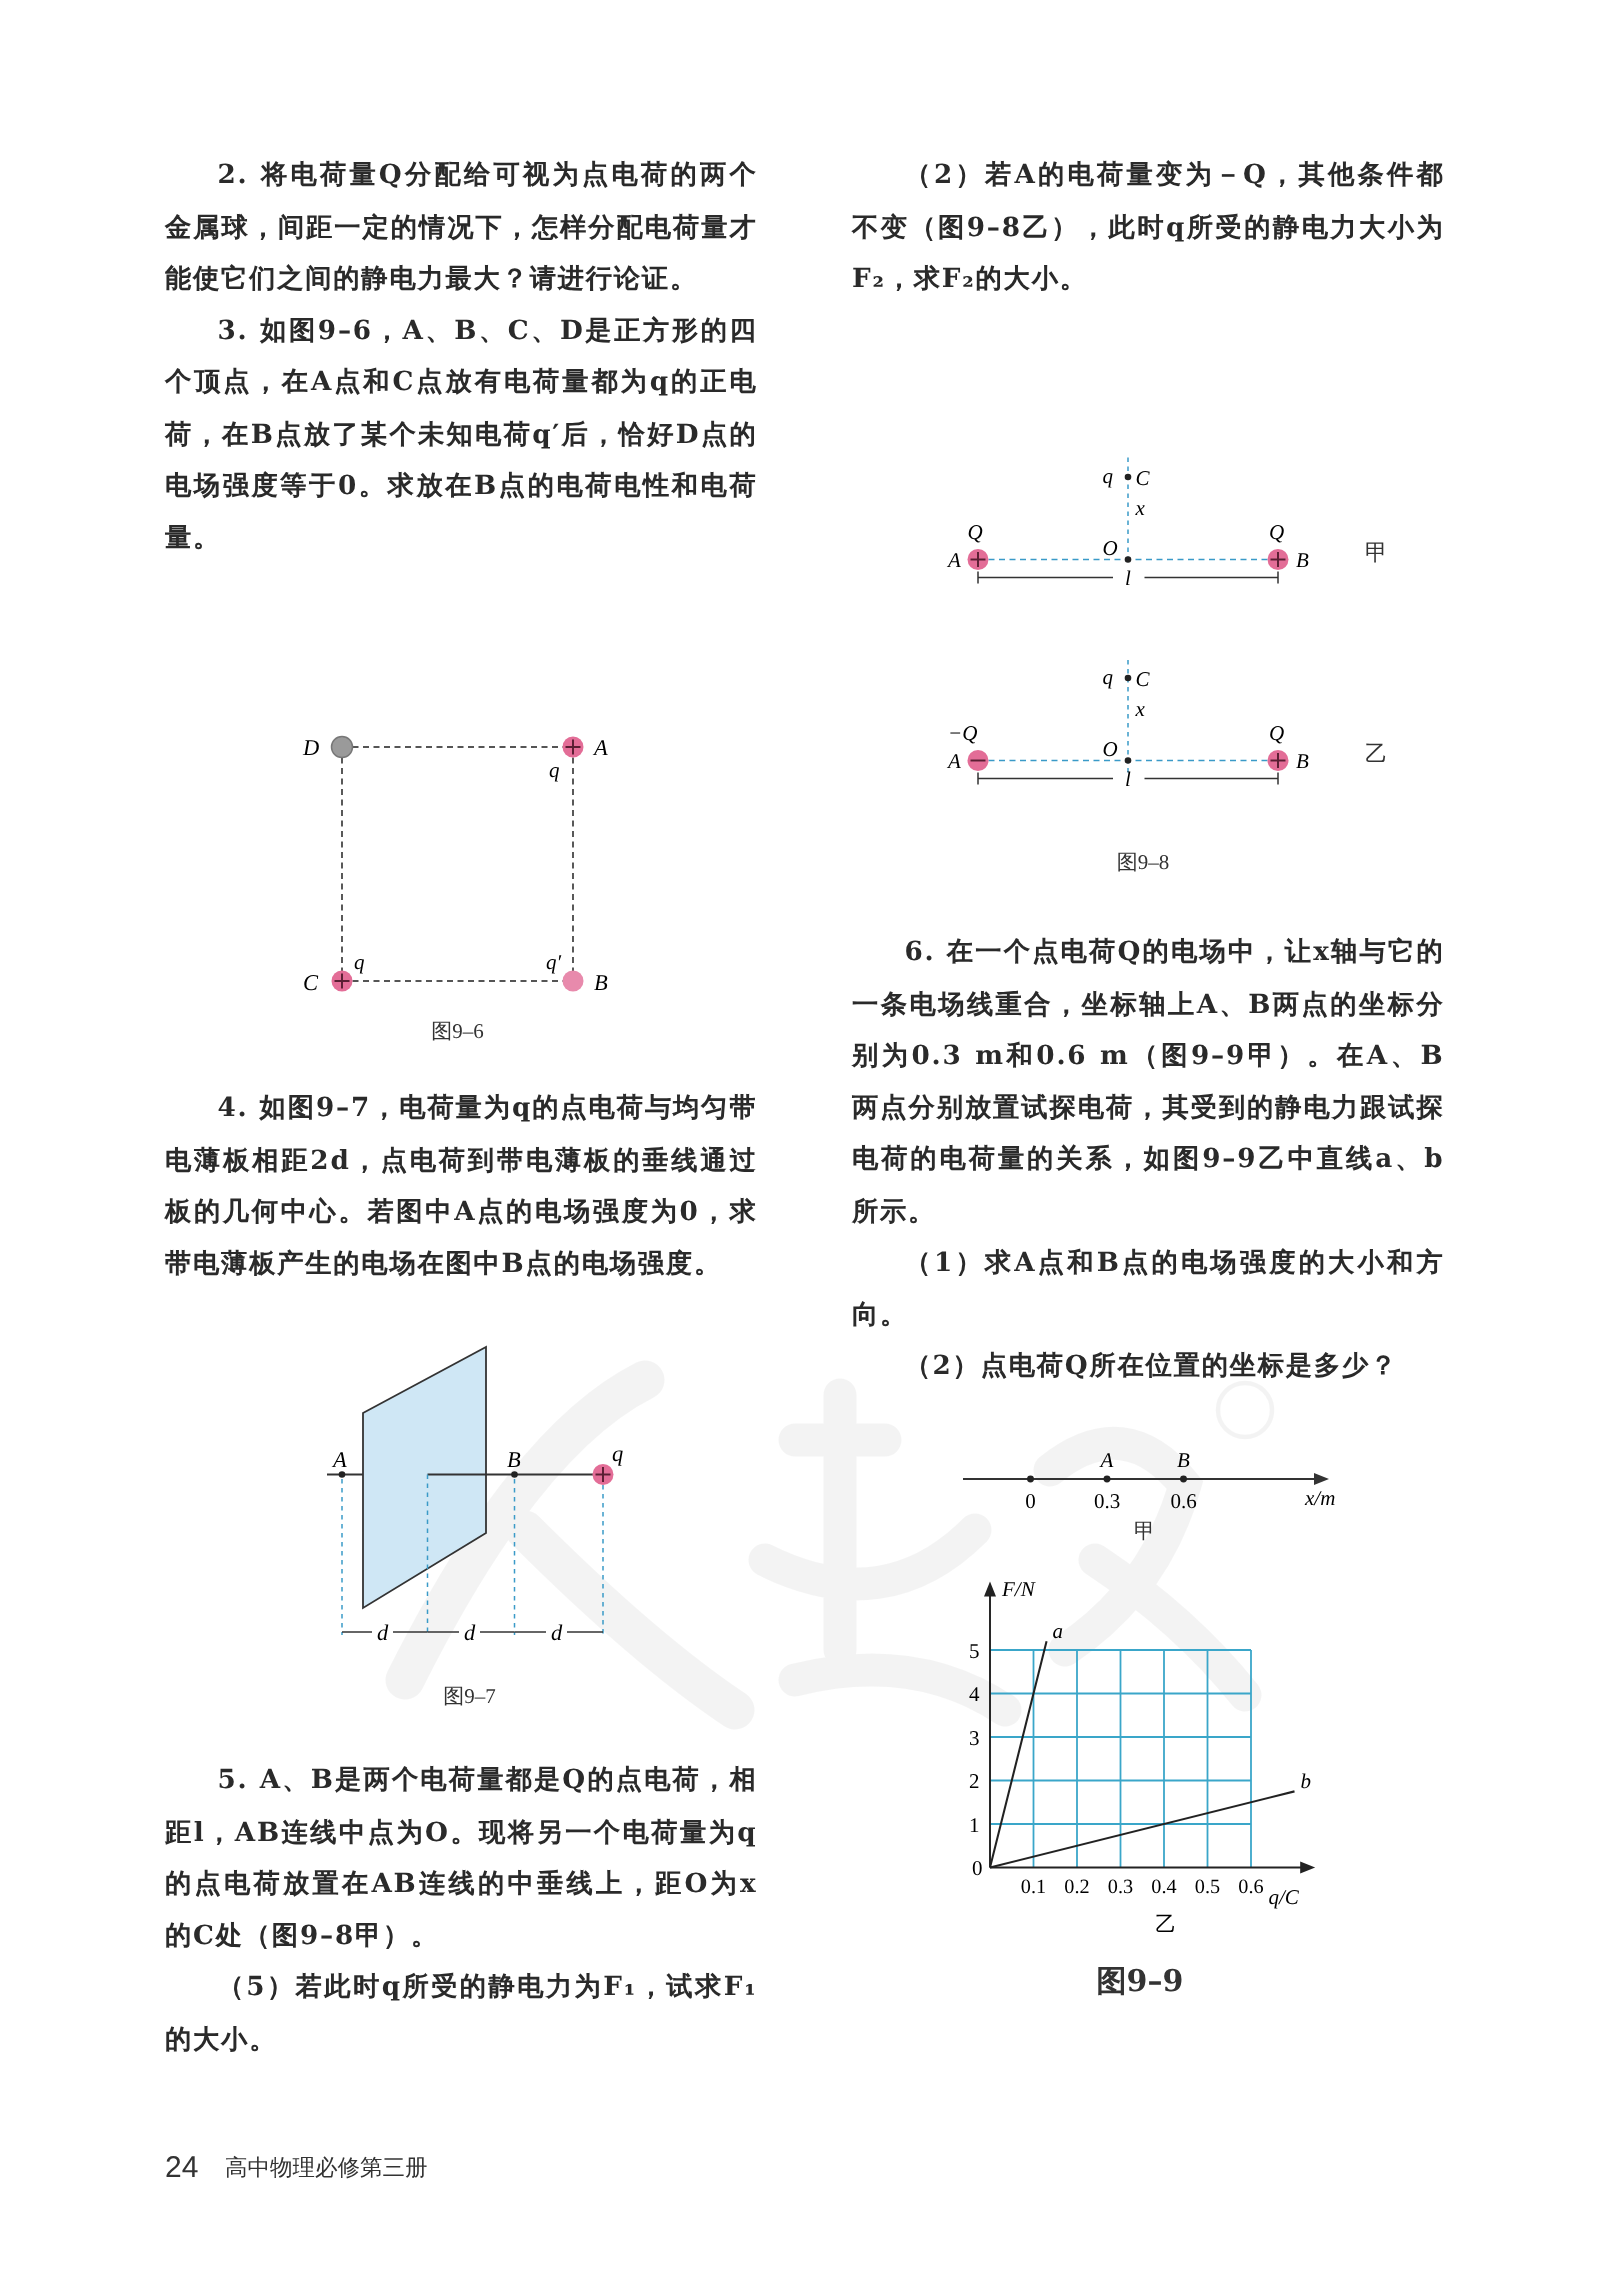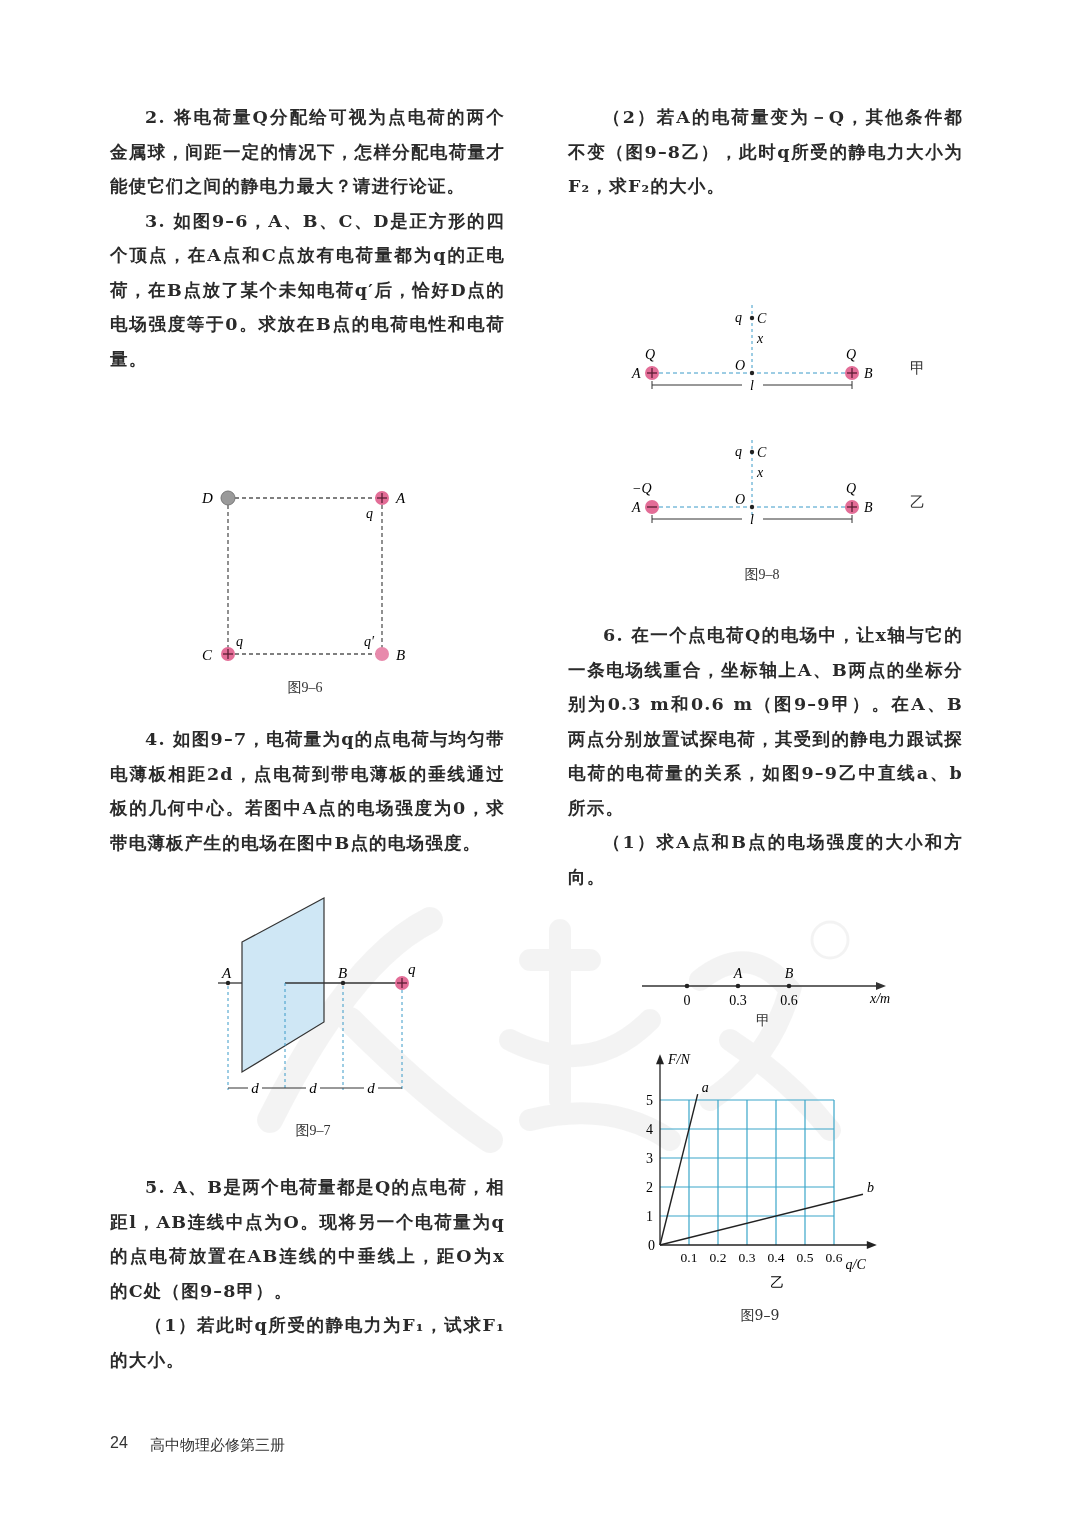--- a/index.html
+++ b/index.html
@@ -6,24 +6,24 @@
   body {
     width: 1080px; height: 1527px; background: #ffffff; position: relative; overflow: hidden;
     font-family: "DejaVu Serif", "Liberation Serif", serif; color: #2a2a2a;
   }
   .col { position: absolute; width: 395px; }
   .col-left { left: 110px; top: 100px; }
   .col-right { left: 568px; top: 100px; }
   p { margin: 0; font-size: 17.5px; line-height: 34.5px; text-align: justify; letter-spacing: 1.2px; }
   p.indent { text-indent: 2em; font-weight: bold; }
   .abs { position: absolute; }
-  .caption { font-size: 14px; color: #333; text-align: center; font-family: "DejaVu Serif", serif; }
+  .caption { font-size: 20px; color: #333; text-align: center; font-family: "DejaVu Serif", serif; font-weight: bold; }
   svg text { font-family: "Liberation Serif", "DejaVu Serif", serif; }
   .it { font-style: italic; }
-  .footer-num { position: absolute; left: 110px; top: 1434px; font-family: "Liberation Sans", sans-serif; font-size: 16px; color: #333; }
+  .footer-num { position: absolute; left: 110px; top: 1434px; font-family: "Liberation Sans", sans-serif; font-size: 20px; color: #333; }
   .footer-title { position: absolute; left: 150px; top: 1436px; font-family: "DejaVu Sans", sans-serif; font-size: 15px; color: #333; }
   .watermark { position: absolute; left: 230px; top: 900px; width: 650px; height: 260px; opacity: 0.08; pointer-events: none; }
 </style>
 </head>
 <body>
 
 <svg class="watermark" viewBox="0 0 650 260">
   <path d="M40 220 Q120 60 200 20 M120 120 Q200 200 260 240" stroke="#777" stroke-width="26" fill="none" stroke-linecap="round"></path>
   <path d="M300 60 L360 60 M330 30 L330 200 M280 140 Q360 180 420 120 M300 220 Q380 200 440 240" stroke="#777" stroke-width="22" fill="none" stroke-linecap="round"></path>
   <path d="M470 80 Q520 40 560 90 Q540 160 480 200 M500 140 Q560 180 600 230" stroke="#777" stroke-width="22" fill="none" stroke-linecap="round"></path>
@@ -95,21 +95,21 @@
       <line x1="178" y1="198" x2="202" y2="198"></line>
   </g>
   <text class="it" x="55" y="203" text-anchor="middle" font-size="15">d</text>
   <text class="it" x="113" y="203" text-anchor="middle" font-size="15">d</text>
   <text class="it" x="171" y="203" text-anchor="middle" font-size="15">d</text>
   <text x="113" y="245" text-anchor="middle" font-size="14" fill="#333">图9–7</text>
 </svg>
 
 <div class="col" style="left:110px; top:1170px; width:395px;">
   <p class="indent">5. A、B是两个电荷量都是Q的点电荷，相距l，AB连线中点为O。现将另一个电荷量为q的点电荷放置在AB连线的中垂线上，距O为x的C处（图9–8甲）。</p>
-  <p class="indent">（1）若此时q所受的静电力为F₁，试求F₁的大小。</p>
+  <p class="indent">（5）若此时q所受的静电力为F₁，试求F₁的大小。</p>
 </div>
 
 <div class="col col-right">
   <p class="indent">（2）若A的电荷量变为－Q，其他条件都不变（图9–8乙），此时q所受的静电力大小为F₂，求F₂的大小。</p>
 </div>
 
 <svg class="abs" style="left:610px; top:295px;" width="340" height="300">
 
   <g>
     <line x1="142" y1="10" x2="142" y2="82" stroke="#3a9ac8" stroke-width="1" stroke-dasharray="3,3"></line>
@@ -170,20 +170,21 @@
     <text class="it" x="254" y="77" font-size="14">B</text>
     <text class="it" x="142" y="89" text-anchor="middle" font-size="14">l</text>
     <text x="300" y="72" font-size="15" fill="#333">乙</text>
   </g>
   <text x="152" y="284" text-anchor="middle" font-size="14" fill="#333">图9–8</text>
 </svg>
 
 <div class="col" style="left:568px; top:618px; width:395px;">
   <p class="indent">6. 在一个点电荷Q的电场中，让x轴与它的一条电场线重合，坐标轴上A、B两点的坐标分别为0.3 m和0.6 m（图9–9甲）。在A、B两点分别放置试探电荷，其受到的静电力跟试探电荷的电荷量的关系，如图9–9乙中直线a、b所示。</p>
   <p class="indent">（1）求A点和B点的电场强度的大小和方向。</p>
+  <p class="indent">（2）点电荷Q所在位置的坐标是多少？</p>
 </div>
 
 <svg class="abs" style="left:630px; top:955px;" width="290" height="80">
   <line x1="12" y1="31" x2="250" y2="31" stroke="#333" stroke-width="1.3"></line>
   <polygon points="256,31 246,27 246,35" fill="#333"></polygon>
   <g id="numline">
       <circle cx="57" cy="31" r="2.3" fill="#222"></circle>
       <text x="57" y="50" text-anchor="middle" font-size="14">0</text>
       <circle cx="108" cy="31" r="2.3" fill="#222"></circle>
       <text x="108" y="50" text-anchor="middle" font-size="14">0.3</text>

